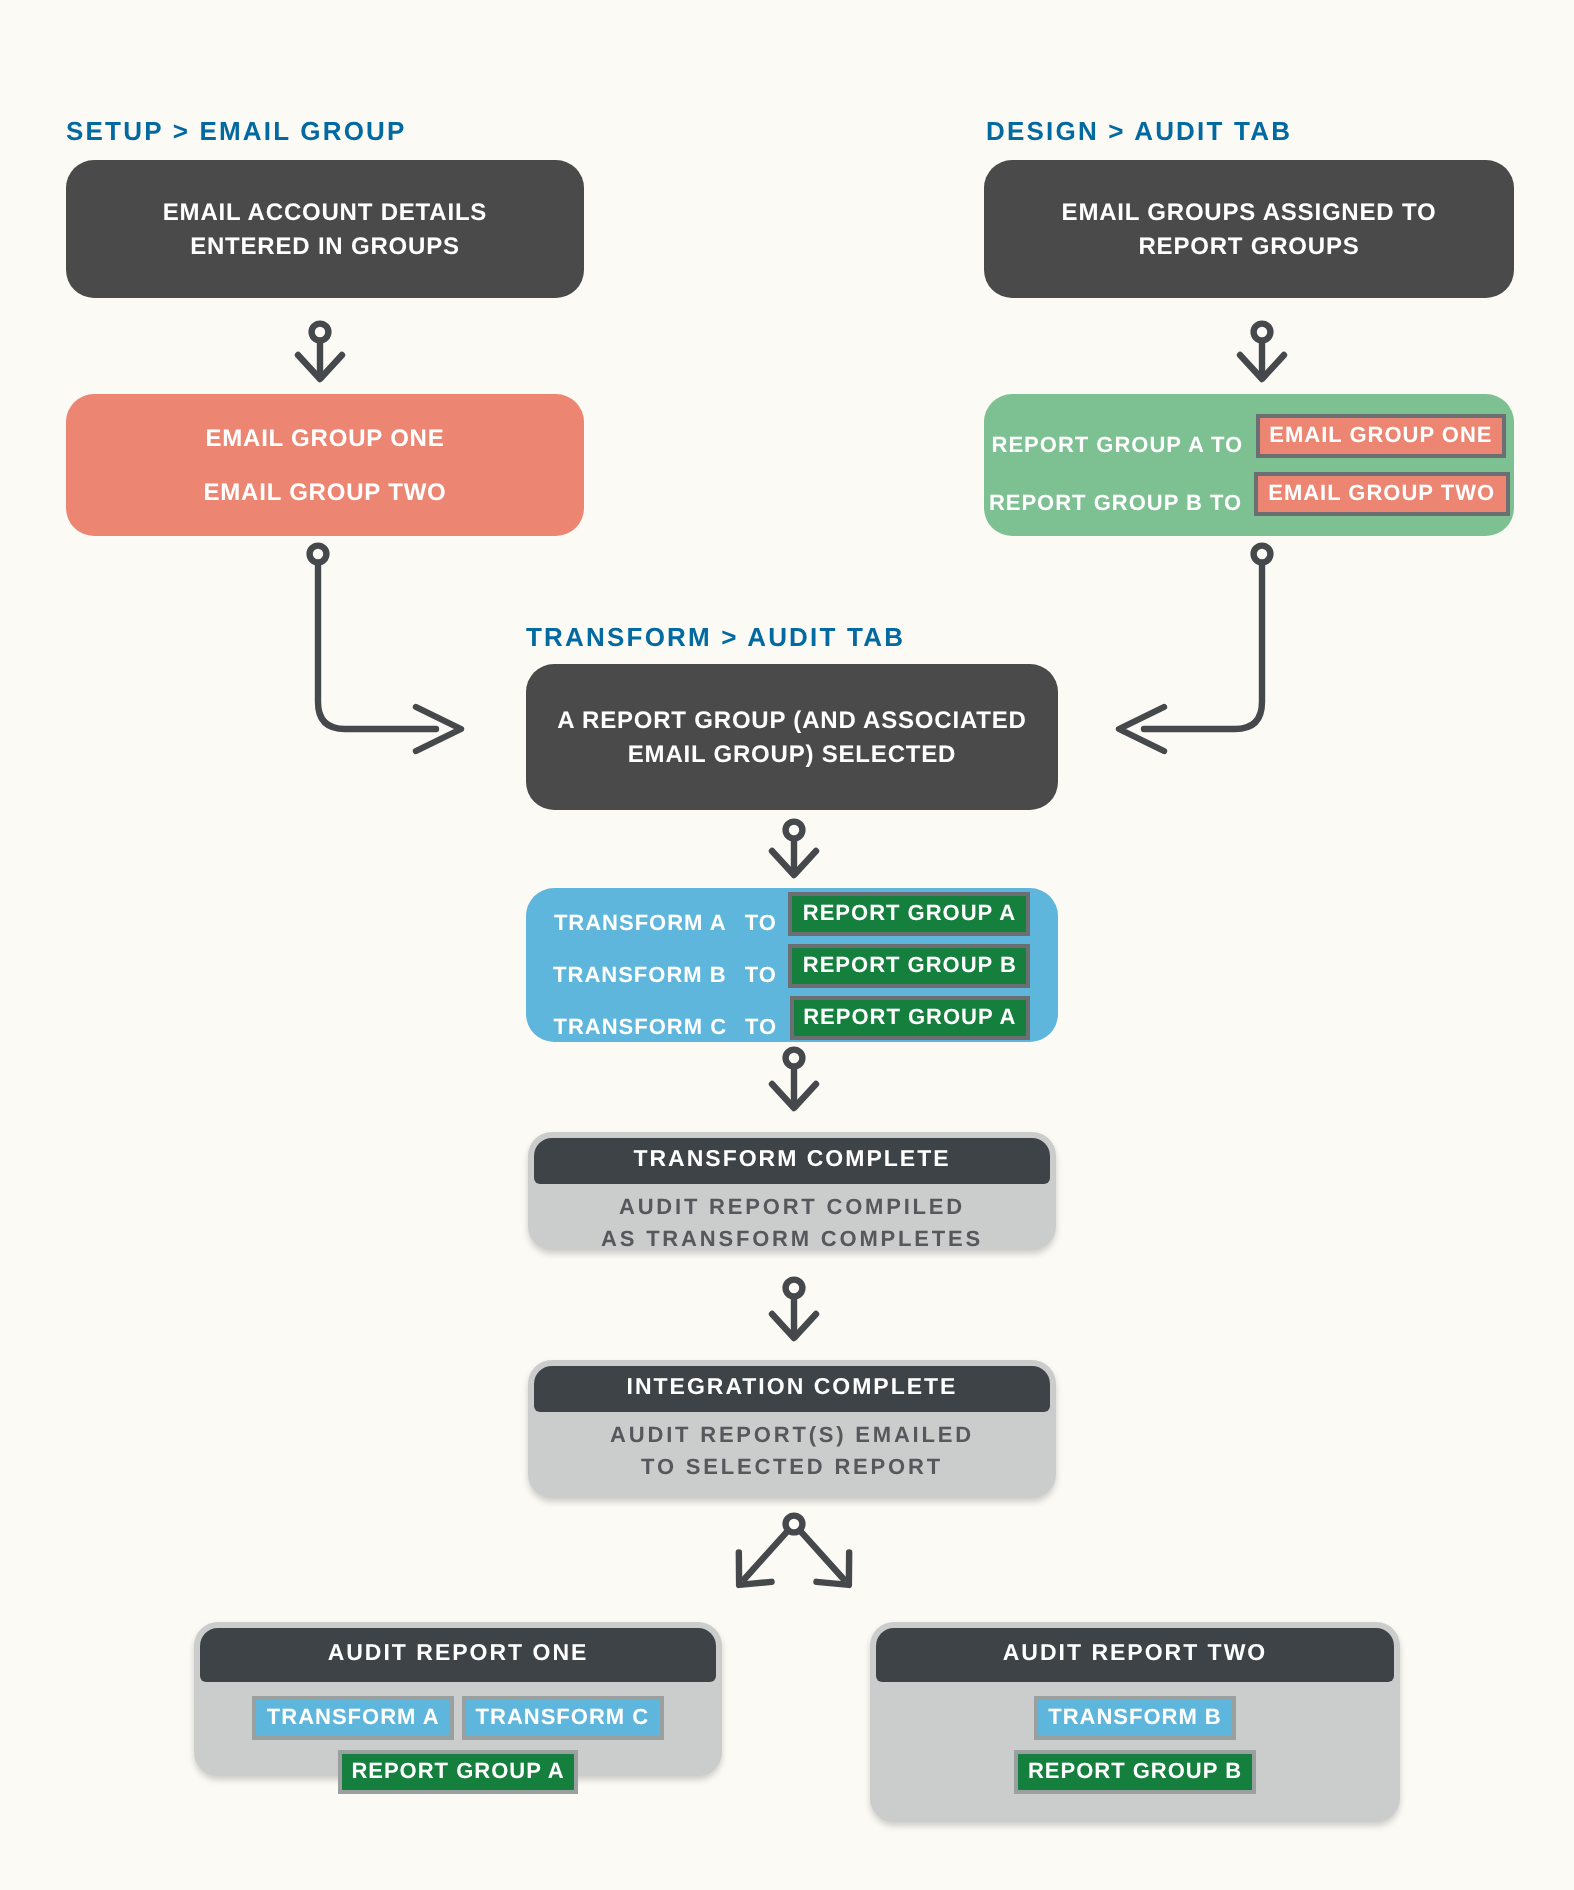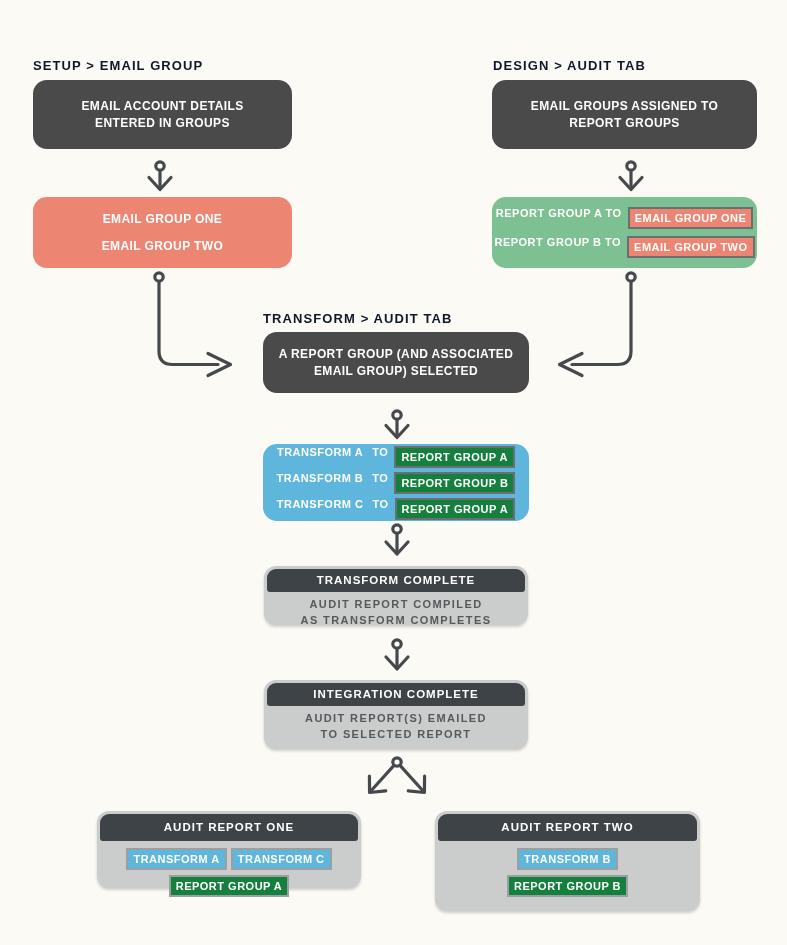--- a/index.html
+++ b/index.html
@@ -5,40 +5,40 @@
   html,body { margin:0; padding:0; background:#FCFAF5; }
   .canvas {
     position:relative; width:787px; height:945px;
     background:#FCFAF5; overflow:hidden;
     font-family:"Liberation Sans", sans-serif;
   }
   .arrows { position:absolute; left:0; top:0; pointer-events:none; }
 
   .heading {
     position:absolute; font-size:13px; font-weight:bold;
-    letter-spacing:1.1px; color:#0f172a; white-space:nowrap;
+    letter-spacing:1.1px; color:#0369a1; white-space:nowrap;
   }
 
   .box {
     position:absolute; border-radius:14px;
     display:flex; flex-direction:column; align-items:center; justify-content:center;
     text-align:center; box-sizing:border-box;
   }
   .box.dark  { background:#4A4A4A; }
   .box.salmon{ background:#EC8672; gap:10px; }
   .box.greenbg { background:#7DC092; gap:7px; }
   .box.bluebg  { background:#5FB6DC; gap:4px; }
 
   .box-line {
     color:#FFFFFF; font-size:12px; font-weight:bold;
     letter-spacing:0.4px; line-height:17px; white-space:nowrap;
   }
 
   .row {
-    display:flex; align-items:flex-start; justify-content:center; gap:6px;
+    display:flex; align-items:flex-end; justify-content:center; gap:6px;
     color:#FFFFFF; font-size:11px; font-weight:bold;
     letter-spacing:0.5px; white-space:nowrap;
   }
   .row .to-word { margin-left:3px; }
 
   .badge {
     display:inline-block; box-sizing:border-box;
     padding:2px 5px; border:2px solid #6B6F71;
     color:#FFFFFF; font-size:11px; font-weight:bold;
     letter-spacing:0.5px; line-height:14px; white-space:nowrap;
@@ -159,21 +159,21 @@
       <span class="badge b-salmon">EMAIL GROUP ONE</span>
     </div>
     <div class="row">
       <span>REPORT GROUP B TO</span>
       <span class="badge b-salmon">EMAIL GROUP TWO</span>
     </div>
   </div>
 
   <div class="heading" style="left:263px; top:311px;">TRANSFORM &gt; AUDIT TAB</div>
 
-  <div class="box dark" style="left:263px; top:332px; width:266px; height:61px;">
+  <div class="box dark" style="left:263px; top:332px; width:266px; height:73px;">
     <div class="box-line">A REPORT GROUP (AND ASSOCIATED</div>
     <div class="box-line">EMAIL GROUP) SELECTED</div>
   </div>
 
   <div class="box bluebg" style="left:263px; top:444px; width:266px; height:77px;">
     <div class="row">
       <span>TRANSFORM A</span>
       <span class="to-word">TO</span>
       <span class="badge b-green">REPORT GROUP A</span>
     </div>

